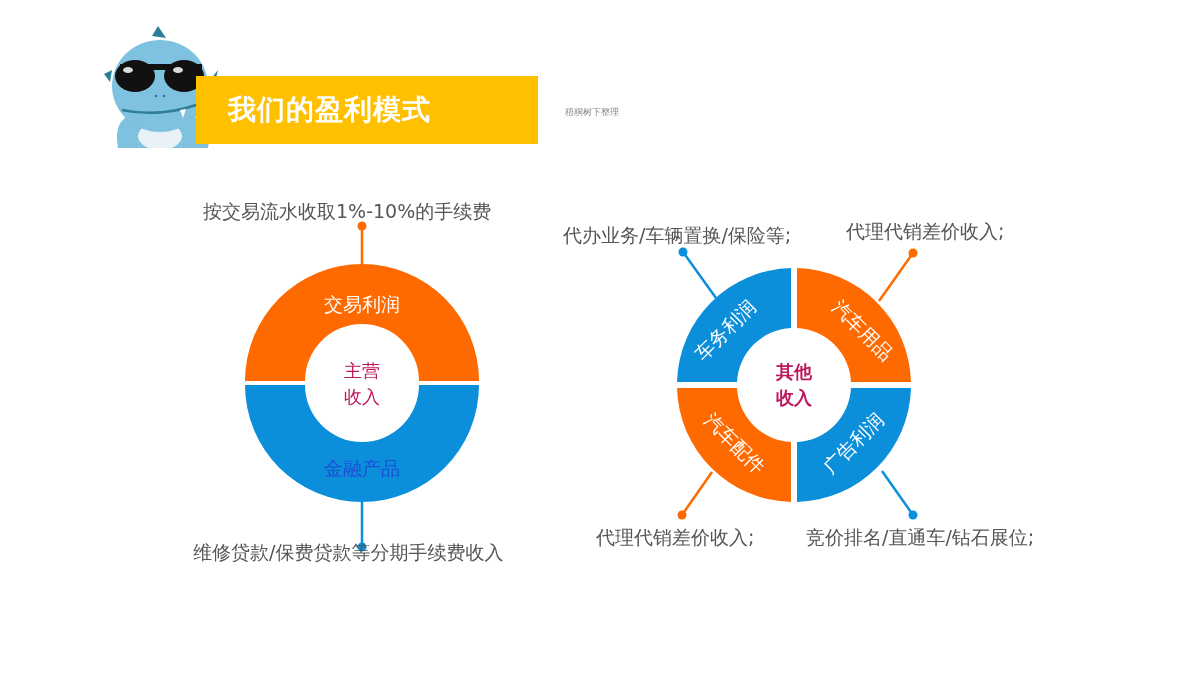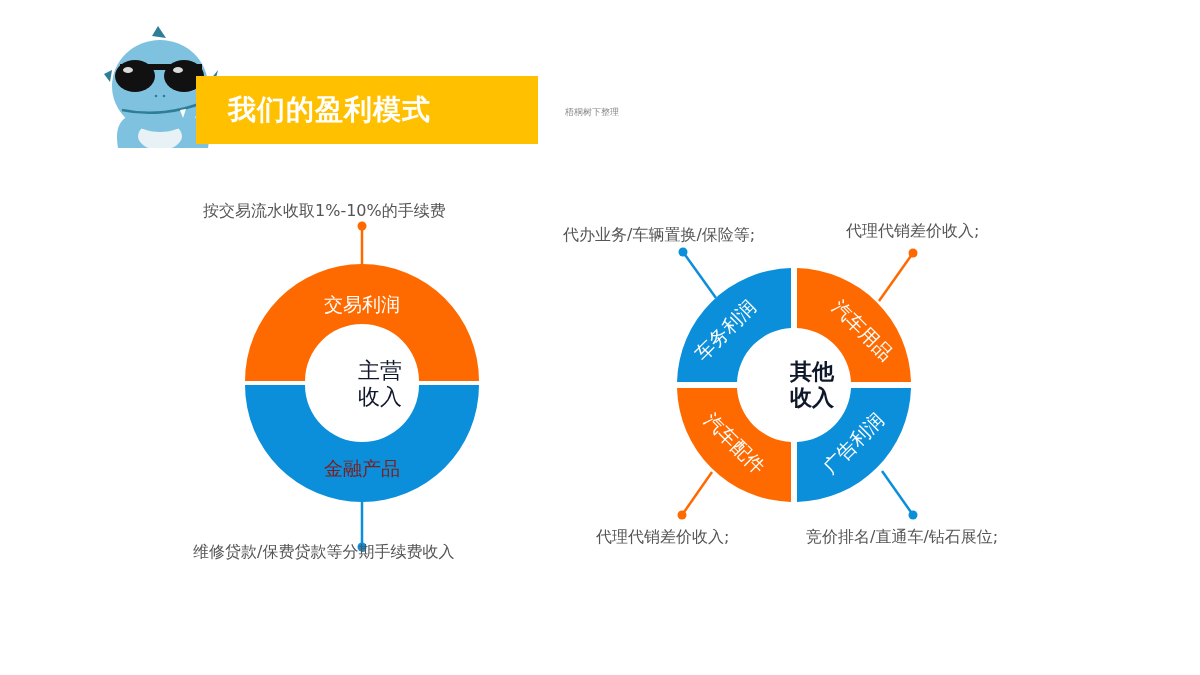--- a/index.html
+++ b/index.html
@@ -3,22 +3,22 @@
 <meta charset="utf-8">
 <style>
   html, body { margin:0; padding:0; background:#ffffff; }
   body { width:1200px; height:675px; position:relative; overflow:hidden;
          font-family:"DejaVu Sans", "Liberation Sans", sans-serif; }
   .abs { position:absolute; }
   .title-bar { left:196px; top:76px; width:342px; height:68px; background:#FFC000; }
   .title-text { left:228px; top:86px; font-size:28px; font-weight:bold; color:#ffffff; letter-spacing:1px; line-height:48px; }
   .credit { left:565px; top:106px; font-size:9px; color:#888888; line-height:12px; }
   .mascot { left:100px; top:24px; width:120px; height:124px; }
-  .label { color:#555555; font-size:16px; line-height:22px; white-space:nowrap; }
-  .center-text { color:#0f172a; font-size:22px; line-height:26px; text-align:right; }
+  .label { color:#555555; font-size:19px; line-height:22px; white-space:nowrap; }
+  .center-text { color:#be185d; font-size:18px; line-height:26px; text-align:center; }
   svg text { font-family:"DejaVu Sans", "Liberation Sans", sans-serif; }
 </style>
 </head>
 <body>
 
 <svg class="abs mascot" viewBox="0 0 120 124">
   <path d="M52 12 L58 2 L66 14 Z" fill="#2E7F96"></path>
   <path d="M18 124 C14 100 22 92 40 88 L80 88 C100 92 112 104 108 124 Z" fill="#7FC2DF"></path>
   <ellipse cx="60" cy="112" rx="22" ry="14" fill="#E8F2F6"></ellipse>
   <ellipse cx="60" cy="62" rx="48" ry="46" fill="#7FC2DF"></ellipse>
@@ -68,21 +68,21 @@
   <circle cx="913" cy="515" r="4.5" fill="#0B8FDB"></circle>
 
   <text x="730" y="335" font-size="19" fill="#ffffff" text-anchor="middle" transform="rotate(-45 730 335)">车务利润</text>
   <text x="858" y="335" font-size="19" fill="#ffffff" text-anchor="middle" transform="rotate(45 858 335)">汽车用品</text>
   <text x="730" y="448" font-size="19" fill="#ffffff" text-anchor="middle" transform="rotate(45 730 448)">汽车配件</text>
   <text x="858" y="448" font-size="19" fill="#ffffff" text-anchor="middle" transform="rotate(-45 858 448)">广告利润</text>
 </svg>
 
 <div class="abs label" style="left:203px;top:200px;">按交易流水收取1%-10%的手续费</div>
 <div class="abs" style="left:300px;top:292px;width:100px;text-align:right;color:#fff;font-size:19px;line-height:24px;">交易利润</div>
-<div class="abs" style="left:312px;top:456px;width:100px;text-align:center;color:#7f1d1d;font-size:19px;line-height:24px;">金融产品</div>
+<div class="abs" style="left:312px;top:456px;width:100px;text-align:center;color:#1d4ed8;font-size:19px;line-height:24px;">金融产品</div>
 <div class="abs center-text" style="left:322px;top:358px;width:80px;">
   <div>主营</div>
   <div>收入</div>
 </div>
 <div class="abs label" style="left:193px;top:541px;">维修贷款/保费贷款等分期手续费收入</div>
 
 <div class="abs center-text" style="left:754px;top:359px;width:80px;font-weight:bold;">
   <div>其他</div>
   <div>收入</div>
 </div>

